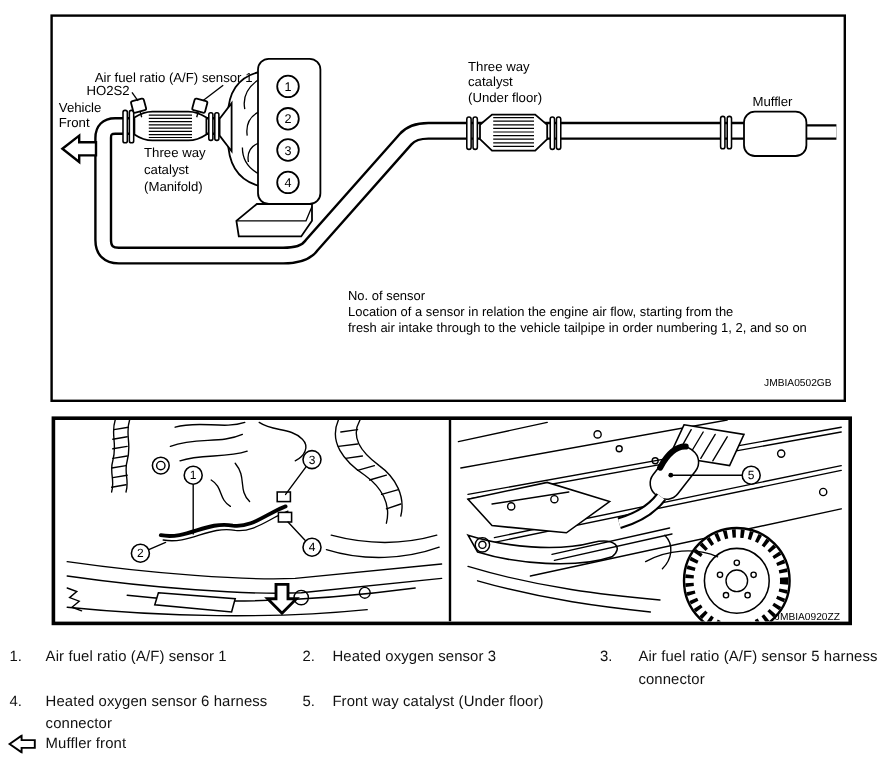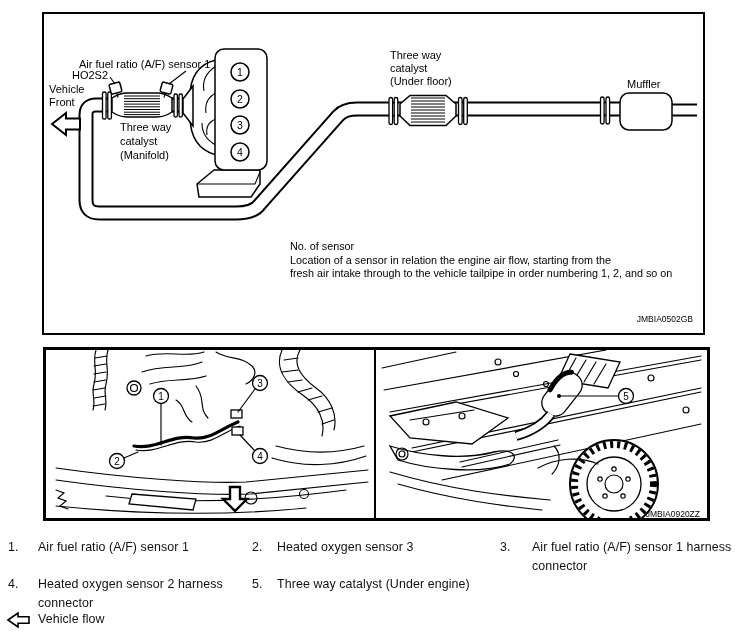--- a/index.html
+++ b/index.html
@@ -248,27 +248,27 @@
   </div>
 
   <div>
     <span class="legend-num" style="left:8px;top:538px">1.</span>
     <span class="legend-label" style="left:38px;top:538px;width:212px">Air fuel ratio (A/F) sensor 1</span>
 
     <span class="legend-num" style="left:252px;top:538px">2.</span>
     <span class="legend-label" style="left:277px;top:538px;width:220px">Heated oxygen sensor 3</span>
 
     <span class="legend-num" style="left:500px;top:538px">3.</span>
-    <span class="legend-label" style="left:532px;top:538px;width:208px">Air fuel ratio (A/F) sensor 1 harness connector</span>
+    <span class="legend-label" style="left:532px;top:538px;width:208px">Air fuel ratio (A/F) sensor 5 harness connector</span>
 
     <span class="legend-num" style="left:8px;top:575px">4.</span>
-    <span class="legend-label" style="left:38px;top:575px;width:220px">Heated oxygen sensor 2 harness connector</span>
+    <span class="legend-label" style="left:38px;top:575px;width:220px">Heated oxygen sensor 6 harness connector</span>
 
     <span class="legend-num" style="left:252px;top:575px">5.</span>
-    <span class="legend-label" style="left:277px;top:575px;width:230px">Three way catalyst (Under engine)</span>
+    <span class="legend-label" style="left:277px;top:575px;width:230px">Front way catalyst (Under floor)</span>
 
     <svg class="vf-icon" width="26" height="16" viewBox="0 0 26 16">
       <path d="M2 8 L12 1 L12 4.8 L23 4.8 L23 11.2 L12 11.2 L12 15 Z" fill="#fff" stroke="#000" stroke-width="1.6" stroke-linejoin="miter"></path>
     </svg>
-    <span class="legend-label" style="left:38px;top:610px;width:200px">Vehicle flow</span>
+    <span class="legend-label" style="left:38px;top:610px;width:200px">Muffler front</span>
   </div>
 
 </div>
 
 </body></html>

